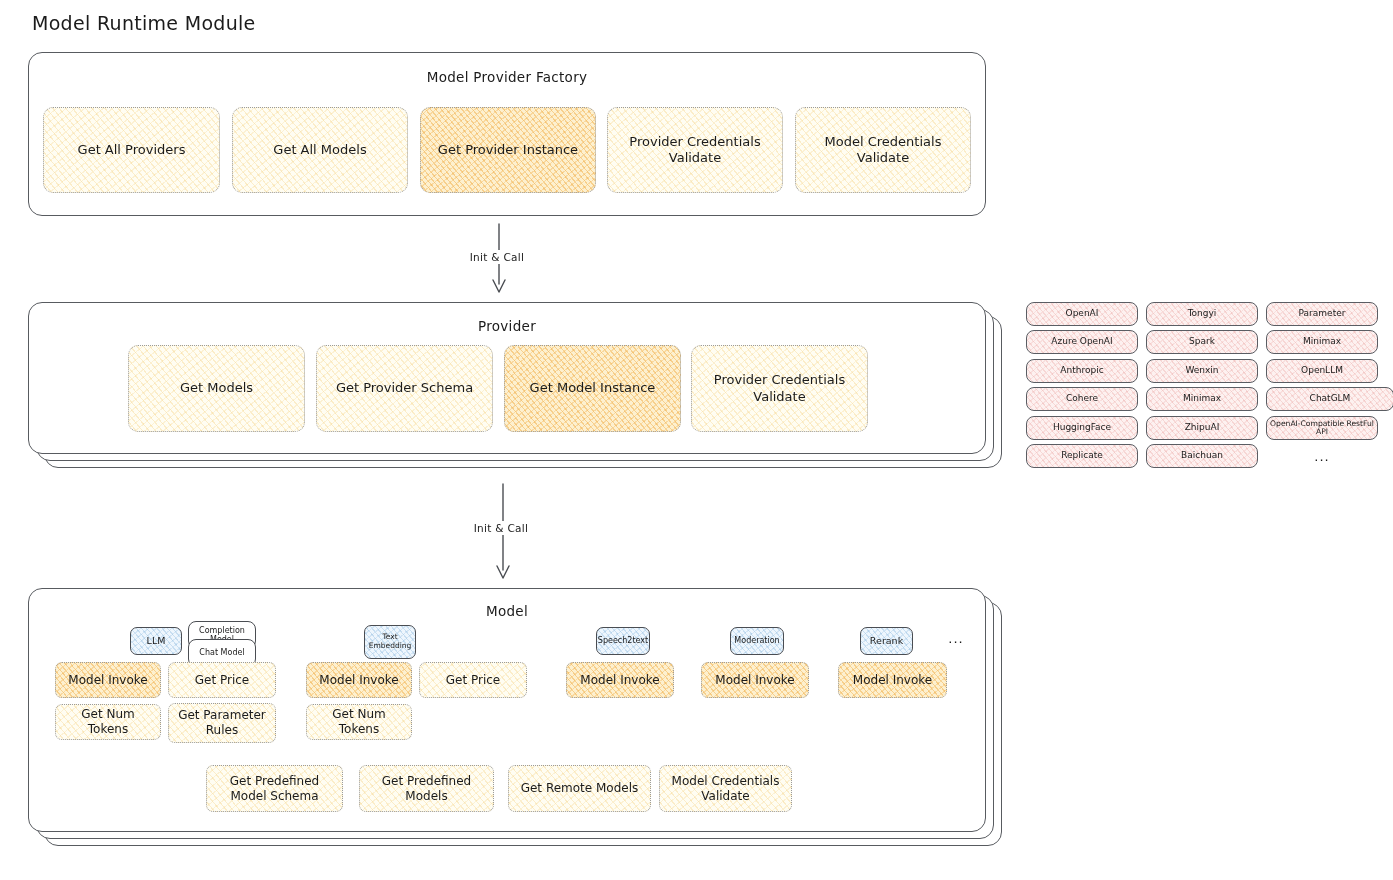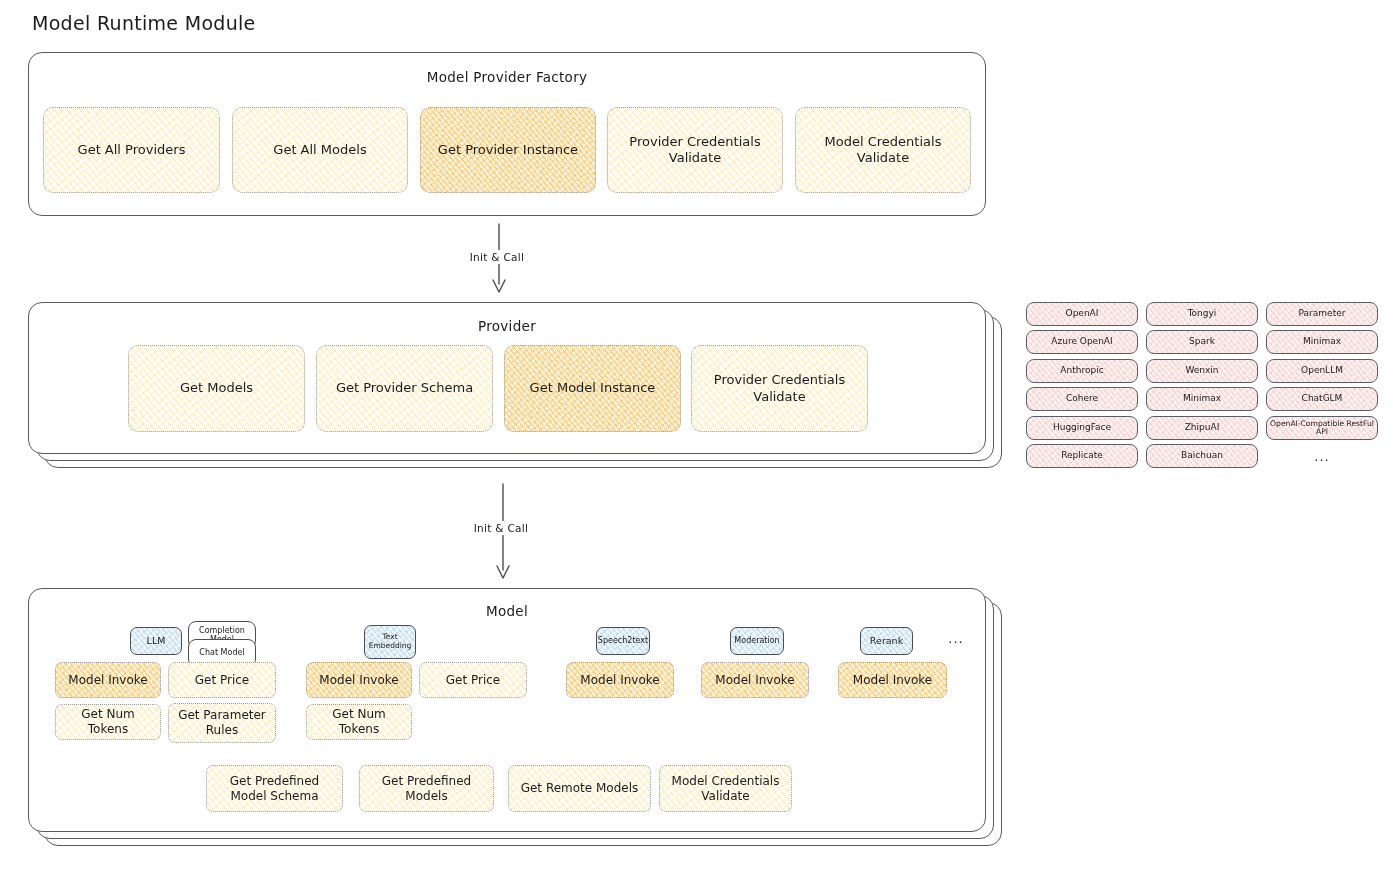--- a/index.html
+++ b/index.html
@@ -169,21 +169,21 @@
   <div class="abs pchip hatch-pink" style="left:1146px; top:302px; width:112px; height:24px;">Tongyi</div>
   <div class="abs pchip hatch-pink" style="left:1146px; top:330px; width:112px; height:24px;">Spark</div>
   <div class="abs pchip hatch-pink" style="left:1146px; top:359px; width:112px; height:24px;">Wenxin</div>
   <div class="abs pchip hatch-pink" style="left:1146px; top:387px; width:112px; height:24px;">Minimax</div>
   <div class="abs pchip hatch-pink" style="left:1146px; top:416px; width:112px; height:24px;">ZhipuAI</div>
   <div class="abs pchip hatch-pink" style="left:1146px; top:444px; width:112px; height:24px;">Baichuan</div>
 
   <div class="abs pchip hatch-pink" style="left:1266px; top:302px; width:112px; height:24px;">Parameter</div>
   <div class="abs pchip hatch-pink" style="left:1266px; top:330px; width:112px; height:24px;">Minimax</div>
   <div class="abs pchip hatch-pink" style="left:1266px; top:359px; width:112px; height:24px;">OpenLLM</div>
-  <div class="abs pchip hatch-pink" style="left:1266px; top:387px; width:112px; height:24px;border-radius:9px;">ChatGLM</div>
+  <div class="abs pchip hatch-pink" style="left:1266px; top:387px; width:128px; height:24px;">ChatGLM</div>
   <div class="abs pchip hatch-pink long" style="left:1266px; top:416px; width:112px; height:24px;">OpenAI-Compatible RestFul API</div>
   <div class="abs ellipsis-label" style="left:1266px; top:446px; width:112px; height:20px;">...</div>
 
   <svg class="arrow" style="left:472px; top:482px; width:64px; height:100px;">
     <line x1="31" y1="2" x2="31" y2="88"></line>
     <path d="M 25 84 L 31 96 L 37 84"></path>
   </svg>
   <div class="abs arrow-label" style="left:461px; top:521px; width:80px;">Init &amp; Call</div>
 
   <div class="abs stack-layer" style="left:44px; top:602px; width:958px; height:244px;"></div>

